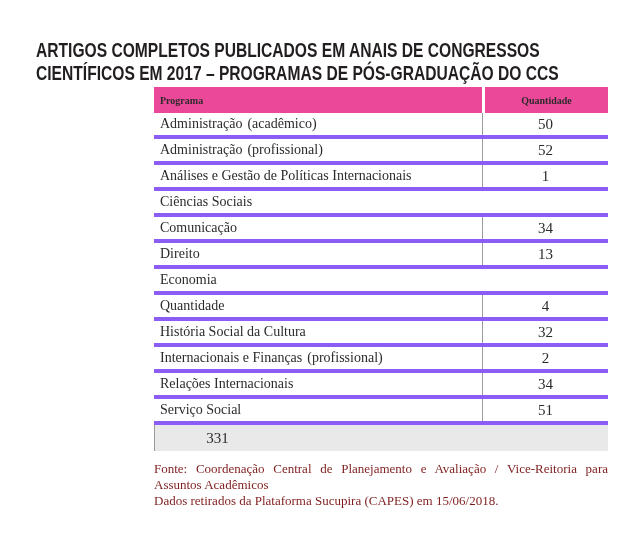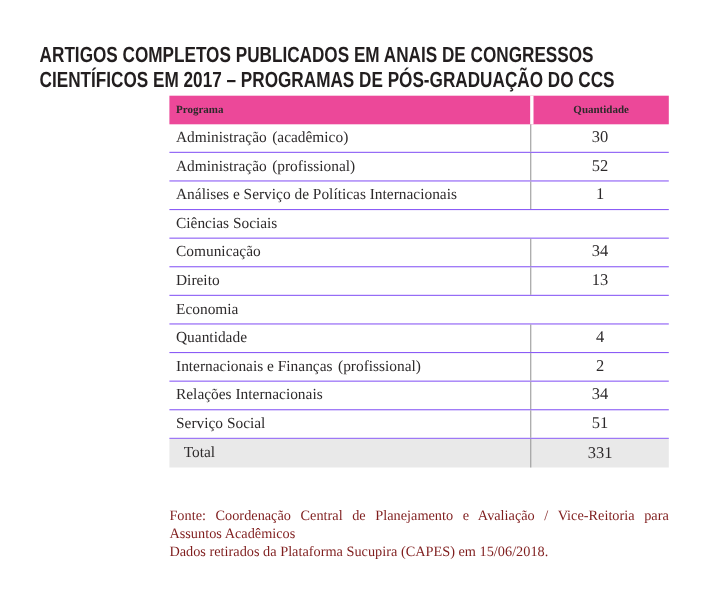--- a/index.html
+++ b/index.html
@@ -39,21 +39,21 @@
   .pub-table {
     position: absolute;
     left: 154px;
     top: 87px;
     width: 454px;
   }
   .row {
     display: flex;
     height: 26px;
     box-sizing: border-box;
-    border-bottom: 1px solid #8b5cf6;
+    border-bottom: 4px solid #8b5cf6;
     align-items: stretch;
   }
   .cell-program {
     flex: 1;
     display: flex;
     align-items: center;
     padding-left: 6px;
     box-sizing: border-box;
     font-size: 14px;
   }
@@ -124,32 +124,32 @@
     <div class="row header-row">
       <div class="cell-program">Programa</div>
       <div class="cell-qty">Quantidade</div>
     </div>
 
     <div class="row">
         <div class="cell-program">
           <span class="program-name">Administração</span>
           <span class="qualifier">(acadêmico)</span>
         </div>
-        <div class="cell-qty">30</div>
+        <div class="cell-qty">50</div>
       </div>
       <div class="row">
         <div class="cell-program">
           <span class="program-name">Administração</span>
           <span class="qualifier">(profissional)</span>
         </div>
         <div class="cell-qty">52</div>
       </div>
       <div class="row">
         <div class="cell-program">
-          <span class="program-name">Análises e Serviço de Políticas Internacionais</span>
+          <span class="program-name">Análises e Gestão de Políticas Internacionais</span>
           <span class="qualifier"></span>
         </div>
         <div class="cell-qty">1</div>
       </div>
       <div class="row">
         <div class="cell-program">
           <span class="program-name">Ciências Sociais</span>
           <span class="qualifier"></span>
         </div>
       </div>
@@ -172,20 +172,27 @@
           <span class="program-name">Economia</span>
           <span class="qualifier"></span>
         </div>
       </div>
       <div class="row">
         <div class="cell-program">
           <span class="program-name">Quantidade</span>
           <span class="qualifier"></span>
         </div>
         <div class="cell-qty">4</div>
+      </div>
+      <div class="row">
+        <div class="cell-program">
+          <span class="program-name">História Social da Cultura</span>
+          <span class="qualifier"></span>
+        </div>
+        <div class="cell-qty">32</div>
       </div>
       <div class="row">
         <div class="cell-program">
           <span class="program-name">Internacionais e Finanças</span>
           <span class="qualifier">(profissional)</span>
         </div>
         <div class="cell-qty">2</div>
       </div>
       <div class="row">
         <div class="cell-program">
@@ -195,21 +202,20 @@
         <div class="cell-qty">34</div>
       </div>
       <div class="row">
         <div class="cell-program">
           <span class="program-name">Serviço Social</span>
           <span class="qualifier"></span>
         </div>
         <div class="cell-qty">51</div>
       </div>
       <div class="row total-row" id="total-row">
-      <div class="cell-program">Total</div>
       <div class="cell-qty">331</div>
     </div>
 
   </div>
 
   <div class="footer">
     <p class="justified">Fonte: Coordenação Central de Planejamento e Avaliação / Vice-Reitoria para Assuntos Acadêmicos</p>
     <p>Dados retirados da Plataforma Sucupira (CAPES) em 15/06/2018.</p>
   </div>
 

